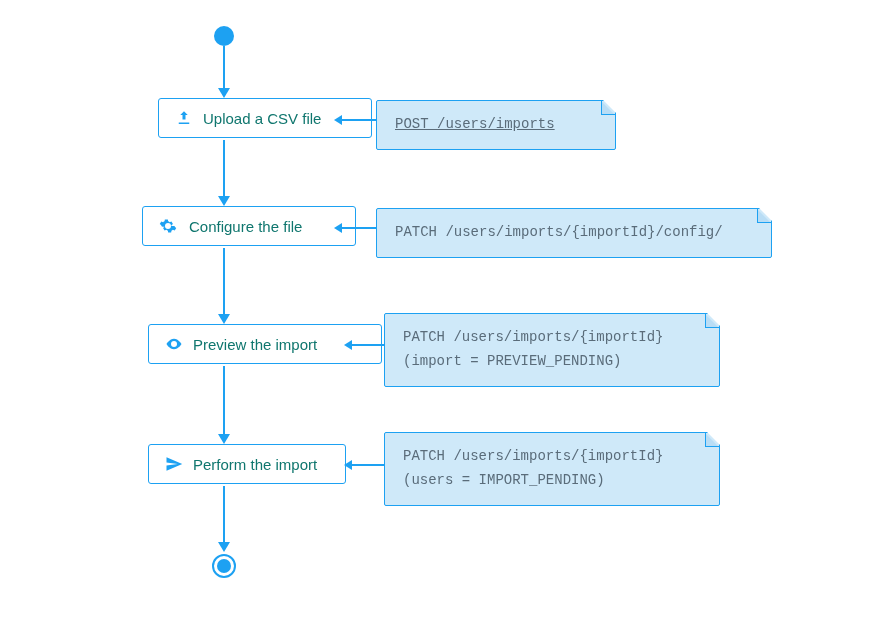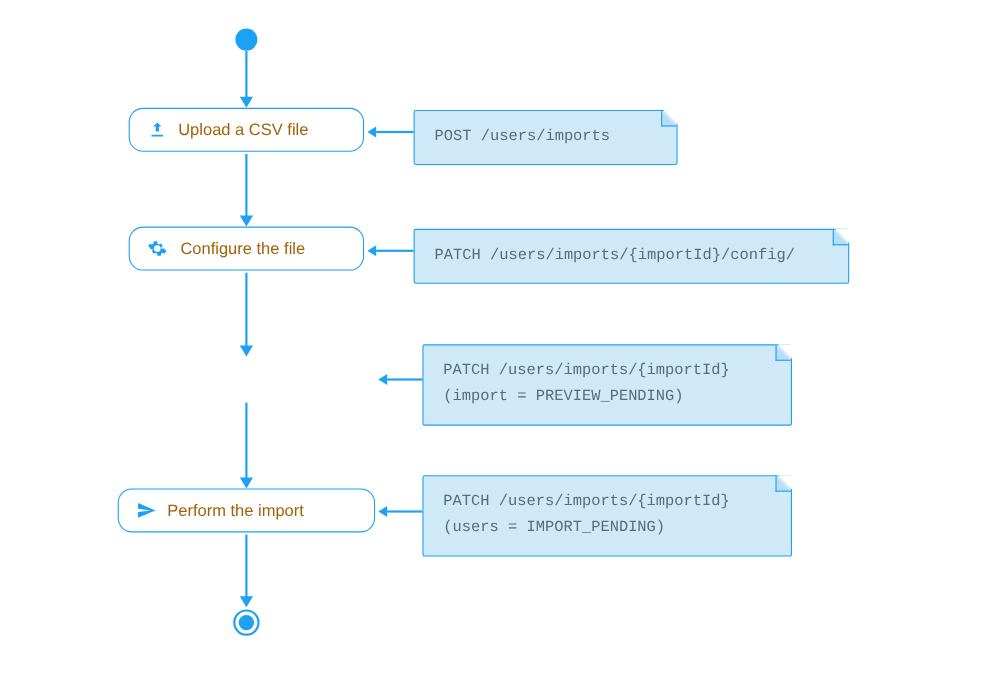--- a/index.html
+++ b/index.html
@@ -35,27 +35,28 @@
   .end-circle-inner {
     width: 14px;
     height: 14px;
     background: #1da1f2;
     border-radius: 50%;
   }
   .step-box {
     position: absolute;
     background: #ffffff;
     border: 1.5px solid #1da1f2;
-    border-radius: 13px;
+    border-radius: 3px;
     padding: 10px 16px;
     display: flex;
     align-items: center;
     gap: 10px;
     font-size: 15px;
-    color: #a16207;
+    color: #0f766e;
+    margin-left: 41px;
   }
   .step-icon {
     width: 18px;
     height: 18px;
     display: flex;
     align-items: center;
     justify-content: center;
     flex-shrink: 0;
   }
   .step-icon svg { display: block; }
@@ -145,62 +146,70 @@
 
   <div class="step-box" style="left:117px; top:98px; width:214px;">
     <span class="step-icon">
       <svg viewBox="0 0 24 24" width="18" height="18" fill="#1da1f2">
           <path d="M12 3l5 5h-3v6h-4V8H7l5-5zm-7 15h14v2H5v-2z"></path>
         </svg>
     </span>
     <span>Upload a CSV file</span>
   </div>
 
-  <div class="note-box" style="left:376px; top:100px; width:240px;">
+  <div class="note-box" style="left:376px; top:100px; width:240px;text-decoration:underline;">
     <div class="fold-line"></div>
     <div>POST /users/imports</div>
   </div>
   <div class="pointer-line" style="left:342px; top:119px; width:34px;"></div>
   <div class="pointer-tail" style="left:334px; top:115px;"></div>
 
   <div class="arrow-line arrow-v" style="left:223px; top:140px; height:58px;"></div>
   <div class="arrow-head-down" style="left:218px; top:196px;"></div>
 
-  <div class="step-box" style="left:117px; top:206px; width:214px;gap:12px;">
+  <div class="step-box" style="left:101px; top:206px; width:214px;gap:12px;">
     <span class="step-icon">
       <svg viewBox="0 0 24 24" width="18" height="18" fill="#1da1f2">
           <path d="M12 8a4 4 0 100 8 4 4 0 000-8zm9 4a7 7 0 01-.1 1.1l2.1 1.6-2 3.4-2.5-1a7 7 0 01-1.9 1.1l-.4 2.6h-4l-.4-2.6a7 7 0 01-1.9-1.1l-2.5 1-2-3.4 2.1-1.6A7 7 0 013 12a7 7 0 01.1-1.1L1 9.3l2-3.4 2.5 1A7 7 0 017.4 5.8L7.8 3.2h4l.4 2.6a7 7 0 011.9 1.1l2.5-1 2 3.4-2.1 1.6c.07.36.1.73.1 1.1z"></path>
         </svg>
     </span>
     <span>Configure the file</span>
   </div>
 
   <div class="note-box" style="left:376px; top:208px; width:396px;">
     <div class="fold-line"></div>
     <div>PATCH /users/imports/{importId}/config/</div>
   </div>
   <div class="pointer-line" style="left:342px; top:227px; width:34px;"></div>
   <div class="pointer-tail" style="left:334px; top:223px;"></div>
 
   <div class="arrow-line arrow-v" style="left:223px; top:248px; height:68px;"></div>
   <div class="arrow-head-down" style="left:218px; top:314px;"></div>
 
+  <div class="step-box" style="left:107px; top:324px; width:234px;">
+    <span class="step-icon">
+      <svg viewBox="0 0 24 24" width="18" height="18" fill="#1da1f2">
+          <path d="M12 5C6 5 2 12 2 12s4 7 10 7 10-7 10-7-4-7-10-7zm0 11a4 4 0 110-8 4 4 0 010 8z"></path>
+        </svg>
+    </span>
+    <span>Preview the import</span>
+  </div>
 
   <div class="note-box" style="left:384px; top:313px; width:336px;">
     <div class="fold-line"></div>
     <div>PATCH /users/imports/{importId}</div>
     <div>(import = PREVIEW_PENDING)</div>
   </div>
   <div class="pointer-line" style="left:352px; top:344px; width:32px;"></div>
   <div class="pointer-tail" style="left:344px; top:340px;"></div>
 
   <div class="arrow-line arrow-v" style="left:223px; top:366px; height:70px;"></div>
   <div class="arrow-head-down" style="left:218px; top:434px;"></div>
 
-  <div class="step-box" style="left:107px; top:444px; width:234px;">
+  <div class="step-box" style="left:107px; top:444px; width:198px;">
     <span class="step-icon">
       <svg viewBox="0 0 24 24" width="18" height="18" fill="#1da1f2">
           <path d="M2 21l21-9L2 3v7l15 2-15 2v7z"></path>
         </svg>
     </span>
     <span>Perform the import</span>
   </div>
 
   <div class="note-box" style="left:384px; top:432px; width:336px;">
     <div class="fold-line"></div>

